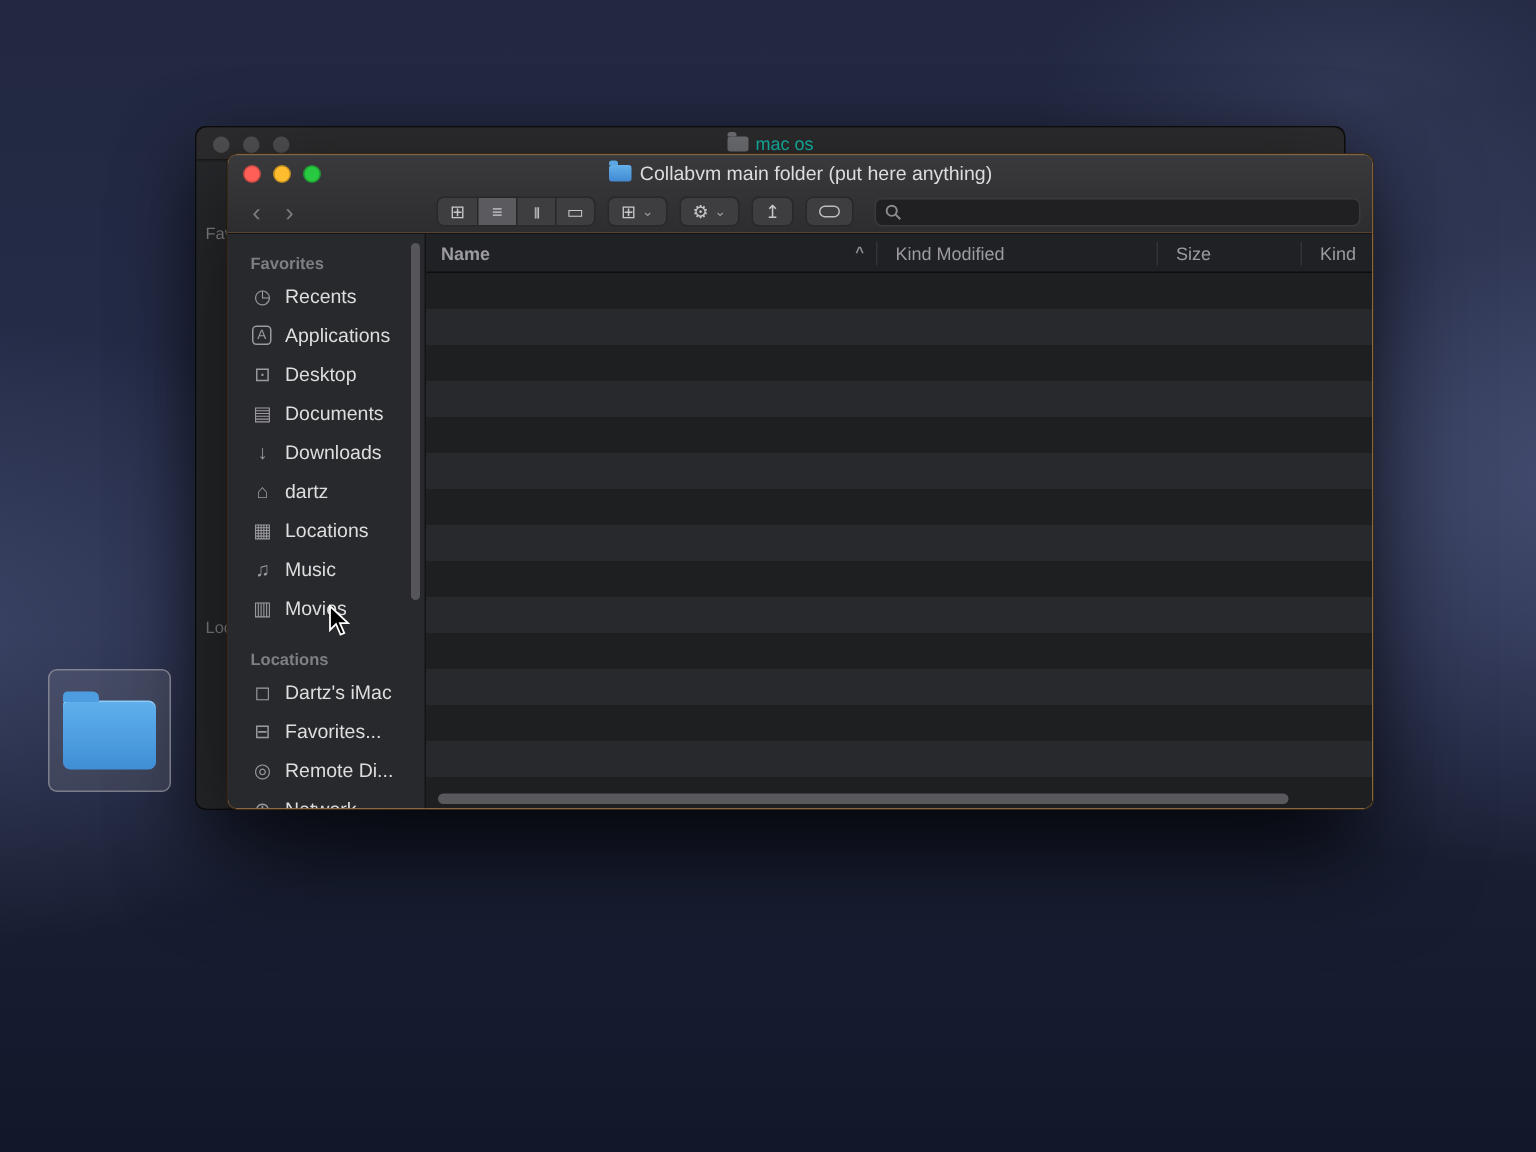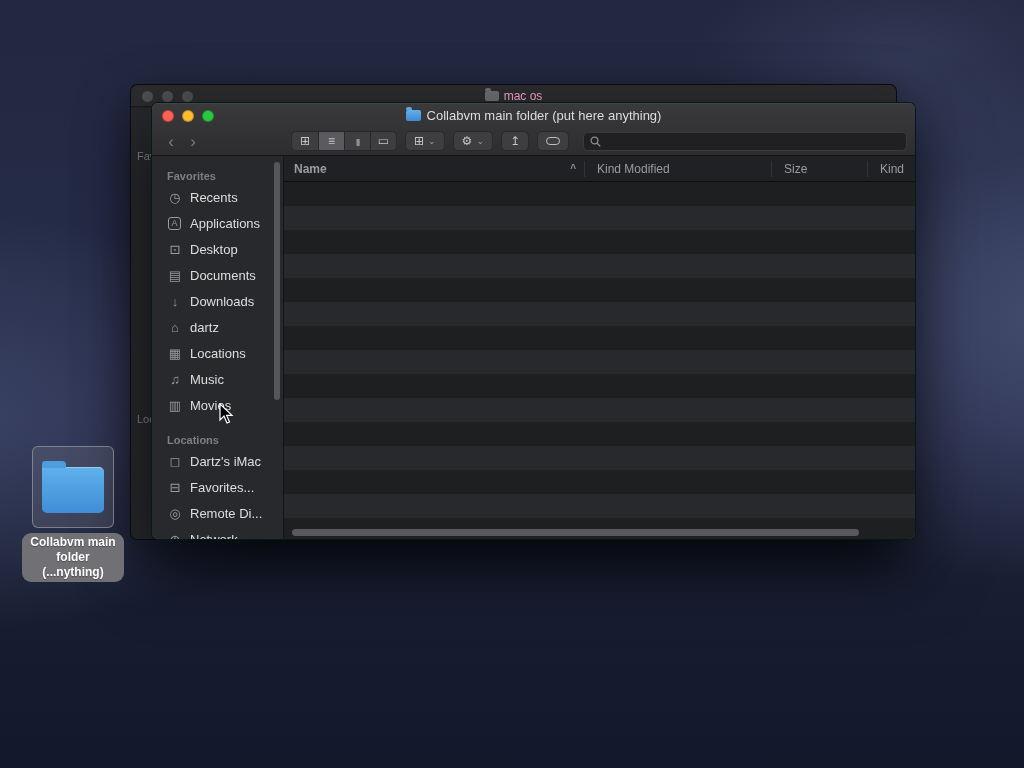--- a/index.html
+++ b/index.html
@@ -20,35 +20,35 @@
     background:#232325; border-radius:7px; border:1px solid rgba(0,0,0,.65);
     box-shadow:0 18px 50px rgba(0,0,0,.5);
   }
   .wb-titlebar {
     height:22px; background:#2c2c2e; border-radius:7px 7px 0 0;
     border-bottom:1px solid #1a1a1a; position:relative;
     display:flex; align-items:center; justify-content:center;
   }
   .wb-dots { position:absolute; left:11px; top:6px; display:flex; gap:9px; }
   .wb-dot { width:11px; height:11px; border-radius:50%; background:#4f4f52; }
-  .wb-title { color:#f9a8d4; font-size:12px; display:flex; align-items:center; gap:5px; }
+  .wb-title { color:#14b8a6; font-size:12px; display:flex; align-items:center; gap:5px; }
   .mini-folder-gray { width:14px; height:10px; background:#6f7074; border-radius:2px; position:relative; display:inline-block; }
   .mini-folder-gray::before { content:""; position:absolute; top:-3px; left:0; width:6px; height:3px; background:#6f7074; border-radius:2px 2px 0 0; }
   .wb-strip {
     position:absolute; left:0; top:23px; bottom:0; width:21px;
     background:#27282b; border-radius:0 0 0 7px; overflow:hidden;
   }
   .wb-strip-label { position:absolute; left:6px; width:15px; overflow:hidden; white-space:nowrap; color:#86868b; font-size:11px; }
   .wb-strip-label.l1 { top:42px; }
   .wb-strip-label.l2 { top:305px; }
 
   
   .window-front {
     position:absolute; left:151px; top:102px; width:765px; height:438px;
-    border-radius:7px; background:#0f766e; overflow:hidden;
+    border-radius:7px; background:#fdba74; overflow:hidden;
     border:1px solid rgba(0,0,0,.78);
     box-shadow:0 25px 70px rgba(0,0,0,.6);
     display:flex; flex-direction:column;
   }
   .header {
     flex:0 0 52px; background:linear-gradient(#3a3a3c,#2d2d2f);
     border-bottom:1px solid #141415; box-shadow:inset 0 1px 0 rgba(255,255,255,.05);
   }
   .titlebar { height:24px; position:relative; display:flex; align-items:center; justify-content:center; }
   .traffic { position:absolute; left:10px; top:7px; display:flex; gap:8px; }
@@ -275,23 +275,19 @@
         <span class="hscroll"></span>
       </div>
     </div>
   </div>
 </div>
 
 <div class="desktop-icon">
   <div class="icon-box">
     <div class="big-folder"></div>
   </div>
-  <div class="icon-label">
-    <div>Collabvm main</div>
-    <div>folder (...nything)</div>
-  </div>
 </div>
 
 <div class="cursor">
   <svg width="16" height="22" viewBox="0 0 16 22">
     <polygon points="1,1 1,17 5,13 8,20 10.5,19 7.6,12.4 13,12.4" fill="#000000" stroke="#ffffff" stroke-width="1.2"></polygon>
   </svg>
 </div>
 
 </body></html>

